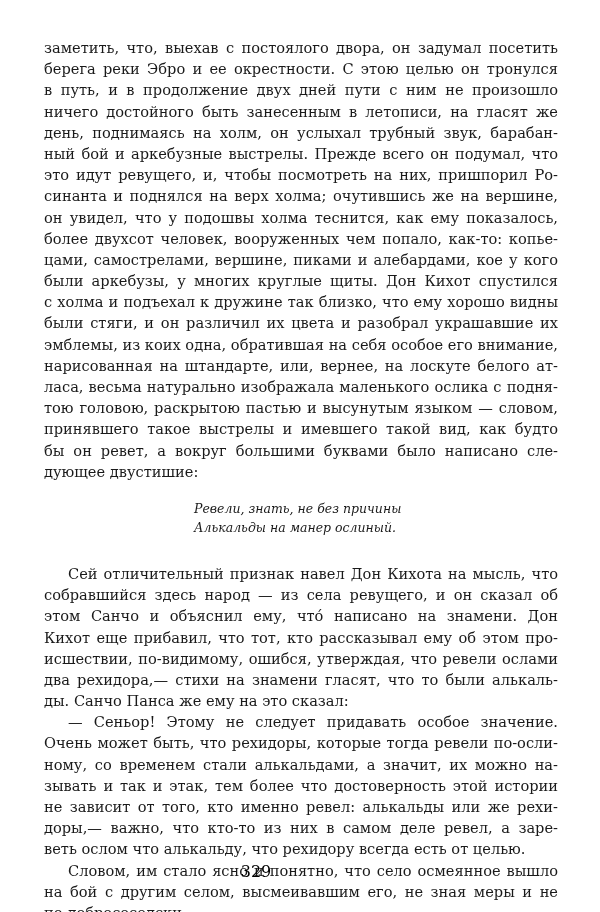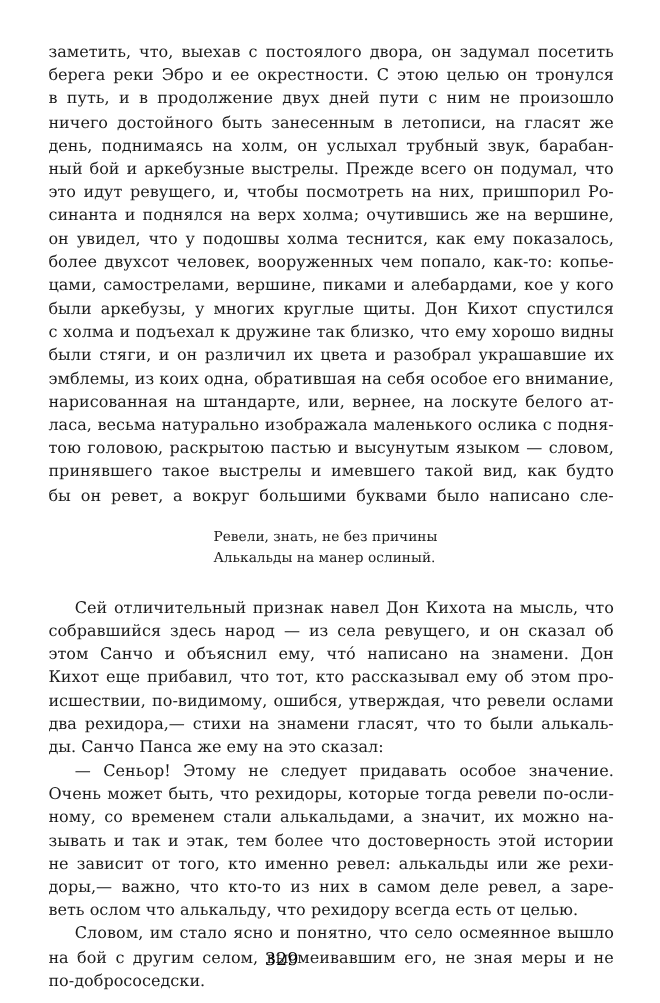--- a/index.html
+++ b/index.html
@@ -13,21 +13,21 @@
     display: block; white-space: nowrap;
     text-align: justify; text-align-last: justify;
     height: 21.2px;
   }
   .line.last { text-align-last: left; }
   .line.indent { padding-left: 24px; }
   .verse {
     margin: 17px 0 0 0; padding-left: 150px;
     font-size: 12.5px; line-height: 19px;
   }
-  .verse .vline { display: block; white-space: nowrap; }
+  .verse .vline { display: block; white-space: nowrap; font-style: italic; }
   .gap-after-verse { height: 26px; }
   .page-number {
     position: absolute; left: 0; width: 512px; top: 862px;
     text-align: center; font-family: "DejaVu Serif", serif;
     font-size: 16px; color: #000000;
   }
 </style>
 </head>
 <body>
 
@@ -46,20 +46,21 @@
     <span class="line">цами, самострелами, вершине, пиками и алебардами, кое у кого</span>
     <span class="line">были аркебузы, у многих круглые щиты. Дон Кихот спустился</span>
     <span class="line">с холма и подъехал к дружине так близко, что ему хорошо видны</span>
     <span class="line">были стяги, и он различил их цвета и разобрал украшавшие их</span>
     <span class="line">эмблемы, из коих одна, обратившая на себя особое его внимание,</span>
     <span class="line">нарисованная на штандарте, или, вернее, на лоскуте белого ат-</span>
     <span class="line">ласа, весьма натурально изображала маленького ослика с подня-</span>
     <span class="line">тою головою, раскрытою пастью и высунутым языком — словом,</span>
     <span class="line">принявшего такое выстрелы и имевшего такой вид, как будто</span>
     <span class="line">бы он ревет, а вокруг большими буквами было написано сле-</span>
+    <span class="line last">дующее двустишие:</span>
   </div>
 
   <div class="verse">
     <span class="vline">Ревели, знать, не без причины</span>
     <span class="vline">Алькальды на манер ослиный.</span>
   </div>
   <div class="gap-after-verse"></div>
 
   <div>
     <span class="line indent">Сей отличительный признак навел Дон Кихота на мысль, что</span>

